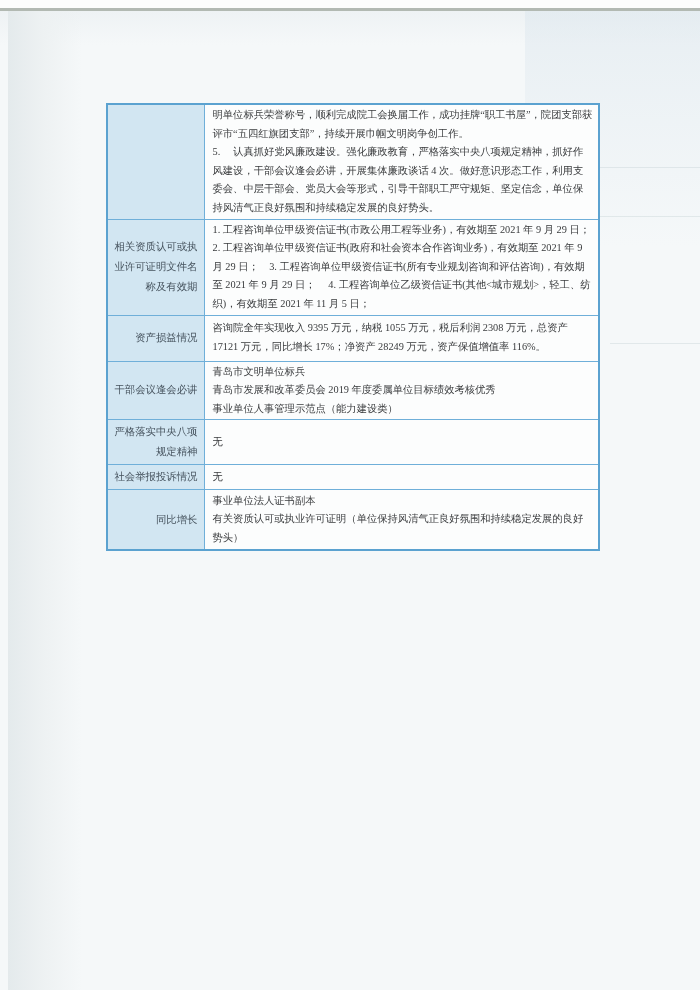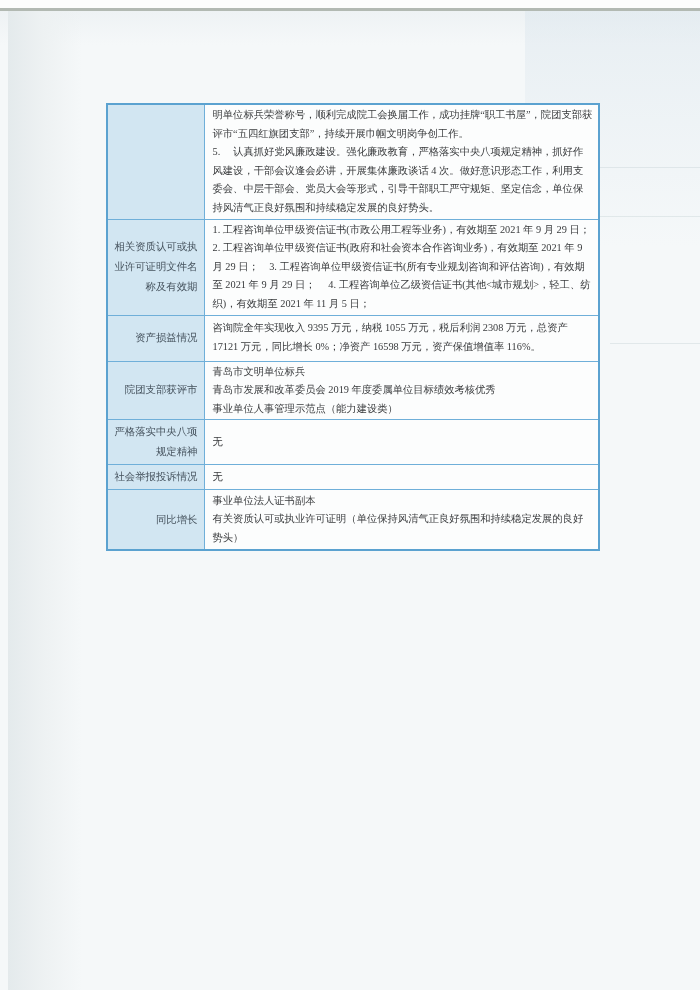--- a/index.html
+++ b/index.html
@@ -77,24 +77,24 @@
     <td class="cell-label"></td>
     <td class="cell-content">明单位标兵荣誉称号，顺利完成院工会换届工作，成功挂牌“职工书屋”，院团支部获评市“五四红旗团支部”，持续开展巾帼文明岗争创工作。
 5.　 认真抓好党风廉政建设。强化廉政教育，严格落实中央八项规定精神，抓好作风建设，干部会议逢会必讲，开展集体廉政谈话 4 次。做好意识形态工作，利用支委会、中层干部会、党员大会等形式，引导干部职工严守规矩、坚定信念，单位保持风清气正良好氛围和持续稳定发展的良好势头。</td>
   </tr>
       <tr style="height: 94px;">
     <td class="cell-label">相关资质认可或执业许可证明文件名称及有效期</td>
     <td class="cell-content">1. 工程咨询单位甲级资信证书(市政公用工程等业务)，有效期至 2021 年 9 月 29 日；2. 工程咨询单位甲级资信证书(政府和社会资本合作咨询业务)，有效期至 2021 年 9 月 29 日；　3. 工程咨询单位甲级资信证书(所有专业规划咨询和评估咨询)，有效期至 2021 年 9 月 29 日；　 4. 工程咨询单位乙级资信证书(其他&lt;城市规划&gt;，轻工、纺织)，有效期至 2021 年 11 月 5 日；</td>
   </tr>
       <tr style="height: 46px;">
     <td class="cell-label">资产损益情况</td>
-    <td class="cell-content">咨询院全年实现收入 9395 万元，纳税 1055 万元，税后利润 2308 万元，总资产 17121 万元，同比增长 0%；净资产 16598 万元，资产保值增值率 116%。</td>
+    <td class="cell-content">咨询院全年实现收入 9395 万元，纳税 1055 万元，税后利润 2308 万元，总资产 17121 万元，同比增长 17%；净资产 28249 万元，资产保值增值率 116%。</td>
   </tr>
       <tr style="height: 58px;">
-    <td class="cell-label">院团支部获评市</td>
+    <td class="cell-label">干部会议逢会必讲</td>
     <td class="cell-content">青岛市文明单位标兵
 青岛市发展和改革委员会 2019 年度委属单位目标绩效考核优秀
 事业单位人事管理示范点（能力建设类）</td>
   </tr>
       <tr style="height: 42px;">
     <td class="cell-label">严格落实中央八项规定精神</td>
     <td class="cell-content">无</td>
   </tr>
       <tr style="height: 25px;">
     <td class="cell-label">社会举报投诉情况</td>

